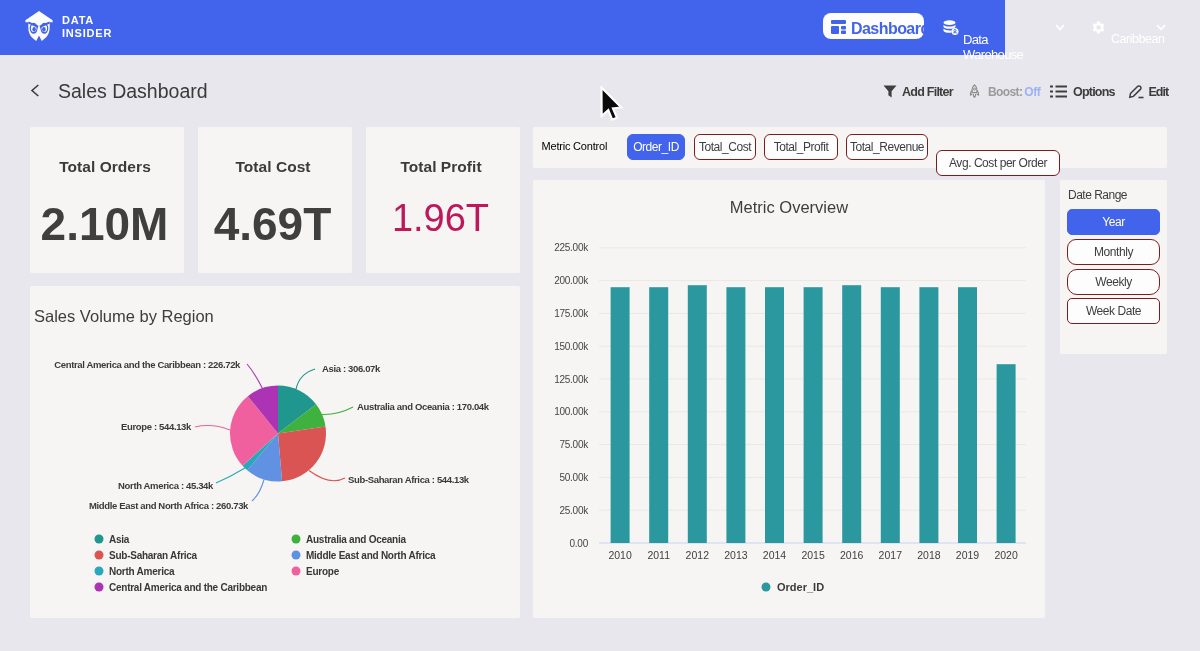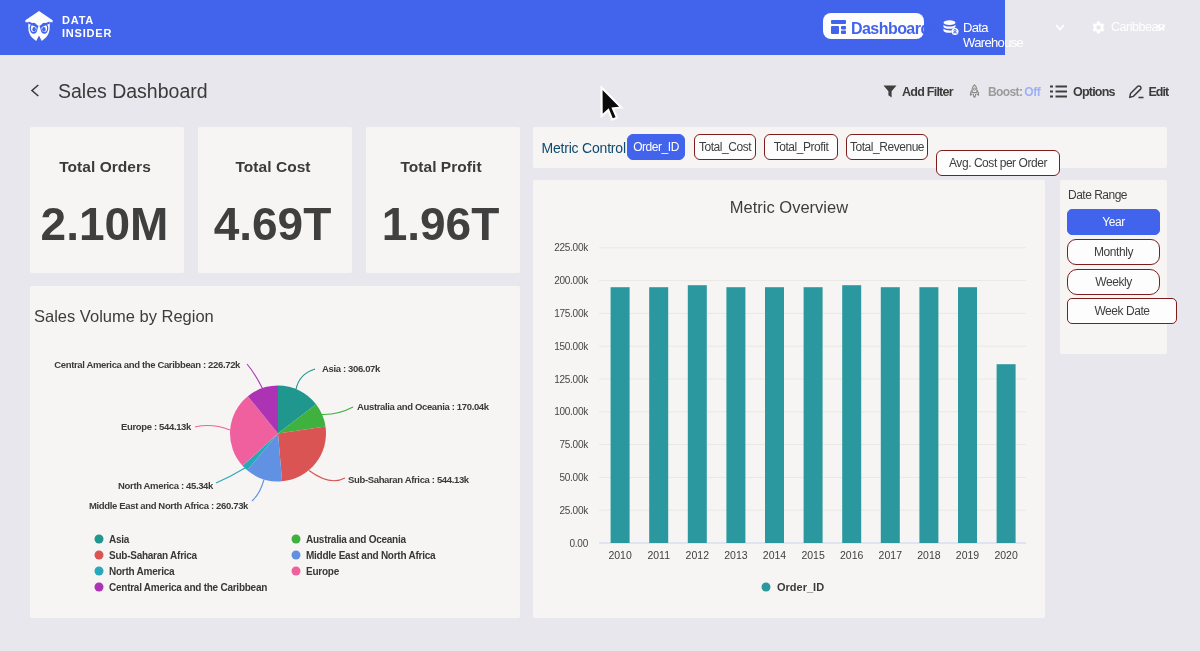--- a/index.html
+++ b/index.html
@@ -1,21 +1,21 @@
 <!DOCTYPE html>
 <html><head>
 <meta charset="utf-8">
 <style>
   * { margin:0; padding:0; box-sizing:border-box; }
   html,body { width:1200px; height:651px; overflow:hidden; }
   body { font-family:"Liberation Sans", sans-serif; background:#e8e7ed; position:relative; }
   .abs { position:absolute; }
   .card { position:absolute; background:#f6f5f3; border-radius:2px; }
   .navbar { position:absolute; left:0; top:0; width:1005px; height:55px; background:#4263eb; }
-  .navtxt { color:#fff; font-size:13.5px; font-weight:400; }
+  .navtxt { color:#fff; font-size:13.5px; font-weight:400;margin-top:12px; }
   .btn { position:absolute; height:26px; line-height:24px; text-align:center; font-size:12px;
          color:#3e3e3e; background:#fdfdfd; border:1px solid #7f1d1d; border-radius:6px; letter-spacing:-0.45px; }
   .btnsel { background:#4263eb; color:#fff; border:1px solid #4263eb; }
 </style>
 </head>
 <body>
 
 <div class="navbar">
   <svg class="abs" style="left:25px;top:11px" width="28" height="30" viewBox="0 0 38 30" preserveAspectRatio="none">
     <path d="M4.5 8 L33.5 8 L33.5 16.5 C33.5 23.2 28.7 27.2 22.7 29.9 L19 24.4 L15.3 29.9 C9.3 27.2 4.5 23.2 4.5 16.5 Z" fill="#fcfcfc"></path>
@@ -100,21 +100,21 @@
 <div class="abs" style="left:1148.5px;top:84.5px;font-size:12.5px;font-weight:700;letter-spacing:-1px;color:#3c3c3c;">Edit</div>
 
 <div class="card" style="left:30px;top:127px;width:154px;height:146px;"></div>
 <div class="card" style="left:198px;top:127px;width:154px;height:146px;"></div>
 <div class="card" style="left:366px;top:127px;width:154px;height:146px;"></div>
 <div class="abs" style="left:30px;top:158px;width:150px;text-align:center;font-size:15.5px;font-weight:700;letter-spacing:0.05px;color:#3b3b3b;">Total Orders</div>
 <div class="abs" style="left:30px;top:197px;width:149px;text-align:center;font-size:46px;font-weight:700;color:#3f3f3f;">2.10M</div>
 <div class="abs" style="left:198px;top:158px;width:150px;text-align:center;font-size:15.5px;font-weight:700;letter-spacing:0.05px;color:#3b3b3b;">Total Cost</div>
 <div class="abs" style="left:198px;top:197px;width:149px;text-align:center;font-size:46px;font-weight:700;color:#3f3f3f;">4.69T</div>
 <div class="abs" style="left:366px;top:158px;width:150px;text-align:center;font-size:15.5px;font-weight:700;letter-spacing:0.05px;color:#3b3b3b;">Total Profit</div>
-<div class="abs" style="left:366px;top:197px;width:149px;text-align:center;font-size:46px;font-weight:700;color:#404040;">1.96T</div>
+<div class="abs" style="left:366px;top:197px;width:149px;text-align:center;font-size:38px;font-weight:400;color:#be185d;">1.96T</div>
 
 <div class="card" style="left:30px;top:286px;width:490px;height:332px;"></div>
 <div class="abs" style="left:30px;top:307px;width:490px;text-align:left;text-indent:4px;font-size:16.5px;color:#3d3d3d;">Sales Volume by Region</div>
 <svg class="abs" style="left:30px;top:286px" width="490" height="332" viewBox="30 286 490 332">
   <g transform="translate(0,0)">
     <path d="M278.0,433.5 L278.00,385.50 A48.0,48.0 0 0 1 316.10,404.31 Z" fill="#1f968e"></path>
     <path d="M278.0,433.5 L316.10,404.31 A48.0,48.0 0 0 1 325.50,426.60 Z" fill="#3eb13e"></path>
     <path d="M278.0,433.5 L325.50,426.60 A48.0,48.0 0 0 1 282.07,481.33 Z" fill="#d95452"></path>
     <path d="M278.0,433.5 L282.07,481.33 A48.0,48.0 0 0 1 247.22,470.33 Z" fill="#6191e2"></path>
     <path d="M278.0,433.5 L247.22,470.33 A48.0,48.0 0 0 1 242.51,465.82 Z" fill="#2aa8bb"></path>
@@ -151,21 +151,21 @@
     <circle cx="296" cy="539" r="4.5" fill="#3eb13e"></circle>
       <text x="306" y="543">Australia and Oceania</text>
     <circle cx="296" cy="555" r="4.5" fill="#6191e2"></circle>
       <text x="306" y="559">Middle East and North Africa</text>
     <circle cx="296" cy="571" r="4.5" fill="#f0609e"></circle>
       <text x="306" y="575">Europe</text>
   </g>
 </svg>
 
 <div class="card" style="left:533px;top:127px;width:634px;height:41px;border-radius:2px;"></div>
-<div class="abs" style="left:541.5px;top:140px;font-size:14px;letter-spacing:-0.2px;color:#0c4a6e;">Metric Control</div>
+<div class="abs" style="left:541.5px;top:140px;font-size:11px;letter-spacing:-0.2px;color:#000000;">Metric Control</div>
 <div class="btn btnsel" style="left:627px;top:134px;width:58px;">Order_ID</div>
 <div class="btn" style="left:694px;top:134px;width:62px;">Total_Cost</div>
 <div class="btn" style="left:764px;top:134px;width:74px;">Total_Profit</div>
 <div class="btn" style="left:846px;top:134px;width:82px;">Total_Revenue</div>
 <div class="btn" style="left:936px;top:150px;width:124px;">Avg. Cost per Order</div>
 
 <div class="card" style="left:533px;top:180px;width:512px;height:438px;"></div>
 <svg class="abs" style="left:533px;top:180px" width="512" height="438">
   <text x="256" y="33" text-anchor="middle" font-family="Liberation Sans, sans-serif" font-size="16.5" fill="#3d3d3d">Metric Overview</text>
 
@@ -215,17 +215,17 @@
   </g>
   <circle cx="233" cy="407" r="4.5" fill="#2b98a0"></circle>
   <text x="244" y="411" font-family="Liberation Sans, sans-serif" font-size="11" font-weight="700" fill="#3a3a3a">Order_ID</text>
 </svg>
 
 <div class="card" style="left:1060px;top:180px;width:107px;height:174px;"></div>
 <div class="abs" style="left:1068px;top:188px;font-size:12px;letter-spacing:-0.5px;color:#3d3d3d;">Date Range</div>
 <div class="btn btnsel" style="left:1067px;top:209px;width:93px;border-radius:5px;">Year</div>
 <div class="btn" style="left:1067px;top:239px;width:93px;border-radius:9px;">Monthly</div>
 <div class="btn" style="left:1067px;top:269px;width:93px;border-radius:10px;">Weekly</div>
-<div class="btn" style="left:1067px;top:298px;width:110px;border-radius:5px;">Week Date</div>
+<div class="btn" style="left:1067px;top:298px;width:93px;border-radius:5px;">Week Date</div>
 
 <svg class="abs" style="left:598px;top:86px" width="26" height="38" viewBox="0 0 26 38">
   <path d="M3.5 1.5 L3.7 30 L10.3 24 L14.2 33.6 L18.9 31.6 L14.9 22.3 L23.3 21.5 Z" fill="#0b0b0b" stroke="#fff" stroke-width="2.1"></path>
 </svg>
 
 </body></html>

